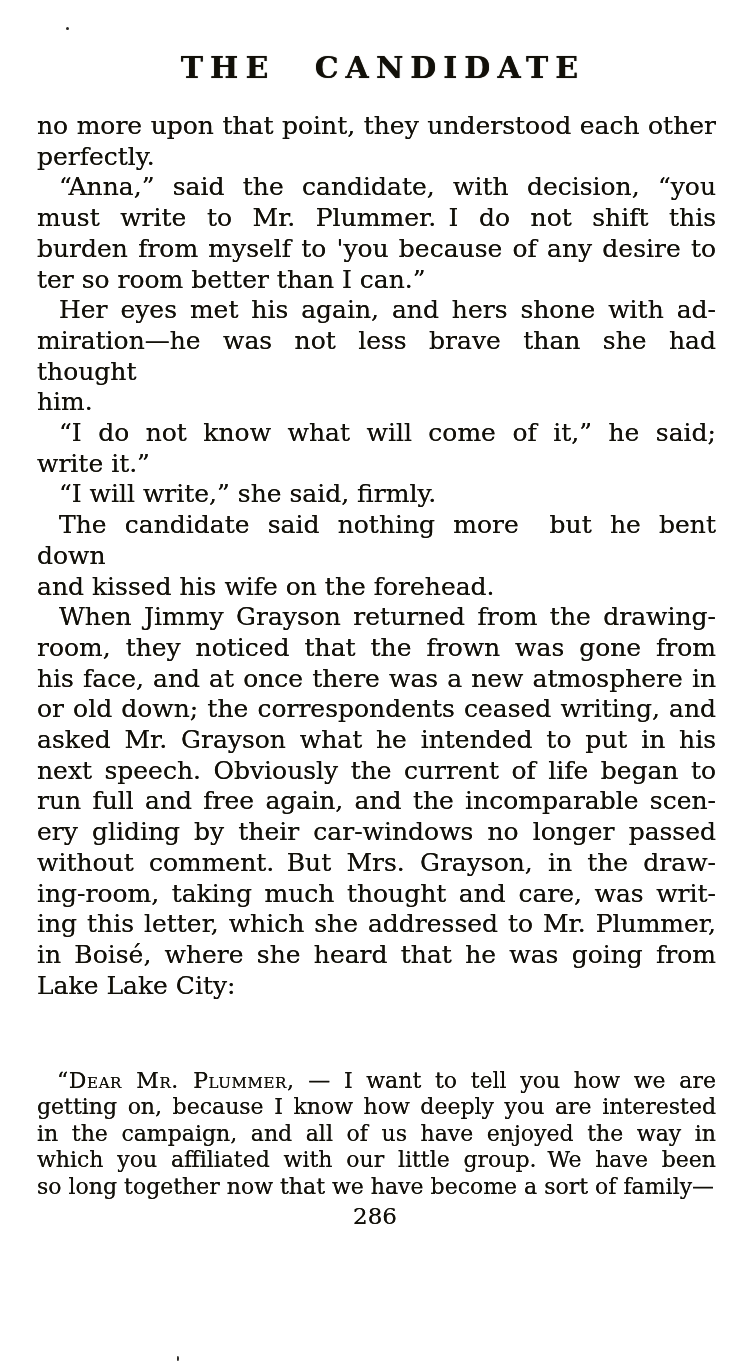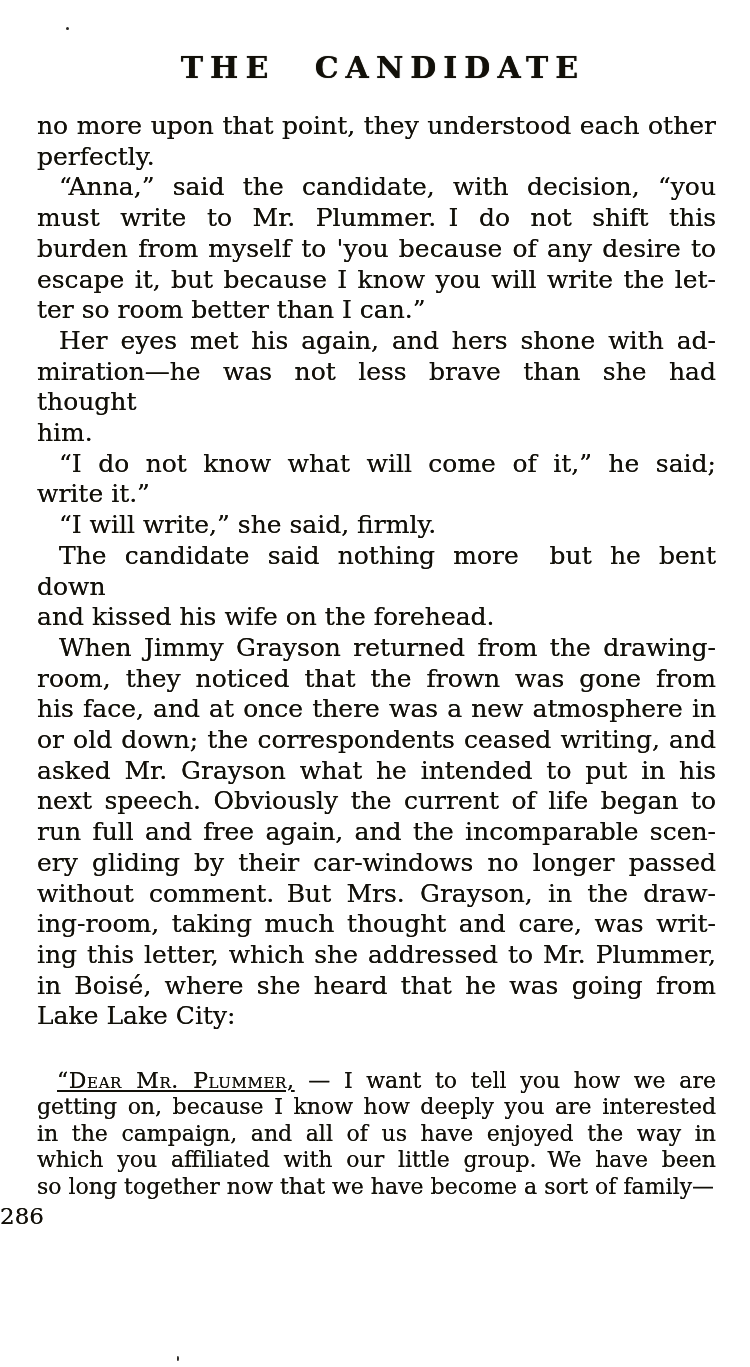--- a/index.html
+++ b/index.html
@@ -51,26 +51,26 @@
   }
   .lline {
     font-size: 22px;
     line-height: 26.4px;
     text-align: justify;
     text-align-last: justify;
     text-shadow: 0 0 0.6px rgba(18,16,9,0.85);
   }
   .lline.last { text-align-last: left; }
   .lline.ind { text-indent: 20px; }
-  .sc { font-variant: small-caps; letter-spacing: 0.6px; text-decoration: underline; }
+  .sc { font-variant: small-caps; letter-spacing: 0.6px; }
   .folio {
     position: absolute;
     top: 1203px; left: 0;
     width: 100%;
-    text-align: left;
+    text-align: center;
     font-size: 23px;
     line-height: 26px;
     text-shadow: 0 0 0.6px rgba(18,16,9,0.85);
   }
   .speck {
     position: absolute;
     background: #2a2824;
     border-radius: 50%;
   }
   .speck-top { left: 66px; top: 27px; width: 3px; height: 3px; }
@@ -89,21 +89,20 @@
 
     <div>
       <div class="bline">no more upon that point, they understood each other</div>
       <div class="bline last">perfectly.</div>
     </div>
 
     <div>
       <div class="bline ind">“Anna,” said the candidate, with decision, “you</div>
       <div class="bline">must write to Mr. Plummer. I do not shift this</div>
       <div class="bline">burden from myself to 'you because of any desire to</div>
-      <div class="bline">escape it, but because I know you will write the let-</div>
       <div class="bline last">ter so room better than I can.”</div>
     </div>
 
     <div>
       <div class="bline ind">Her eyes met his again, and hers shone with ad-</div>
       <div class="bline">miration—he was not less brave than she had thought</div>
       <div class="bline last">him.</div>
     </div>
 
     <div>

